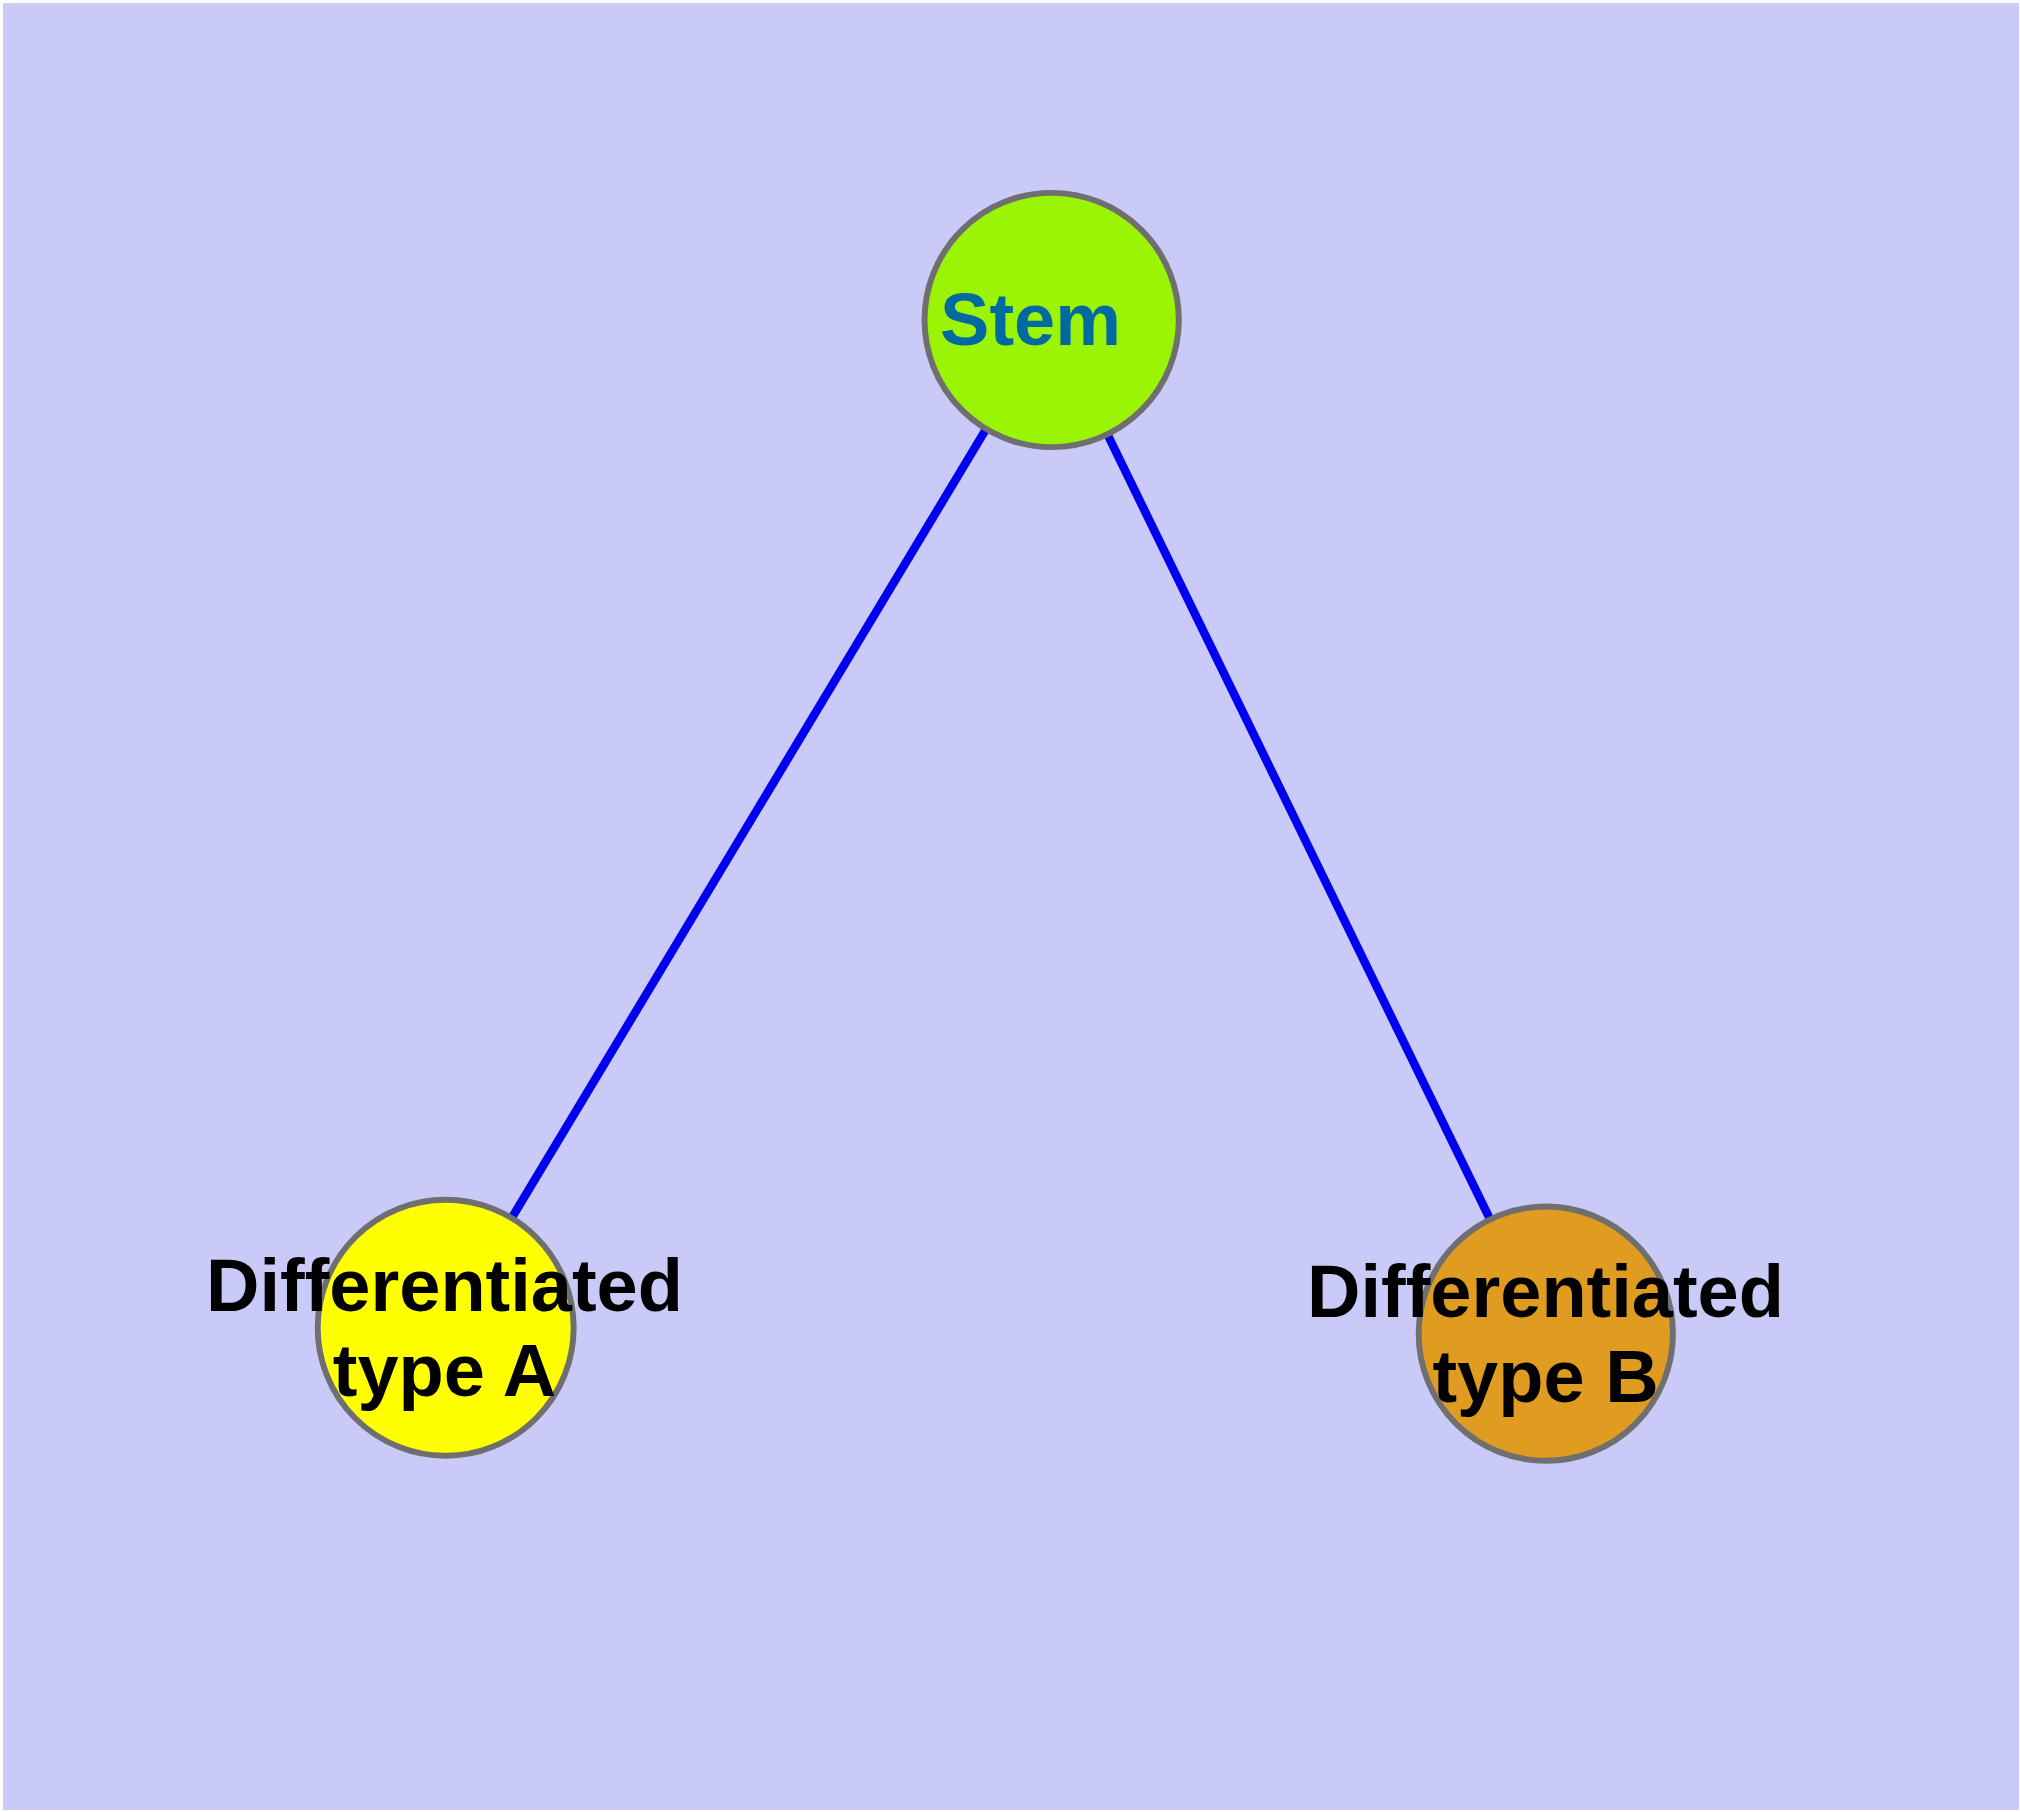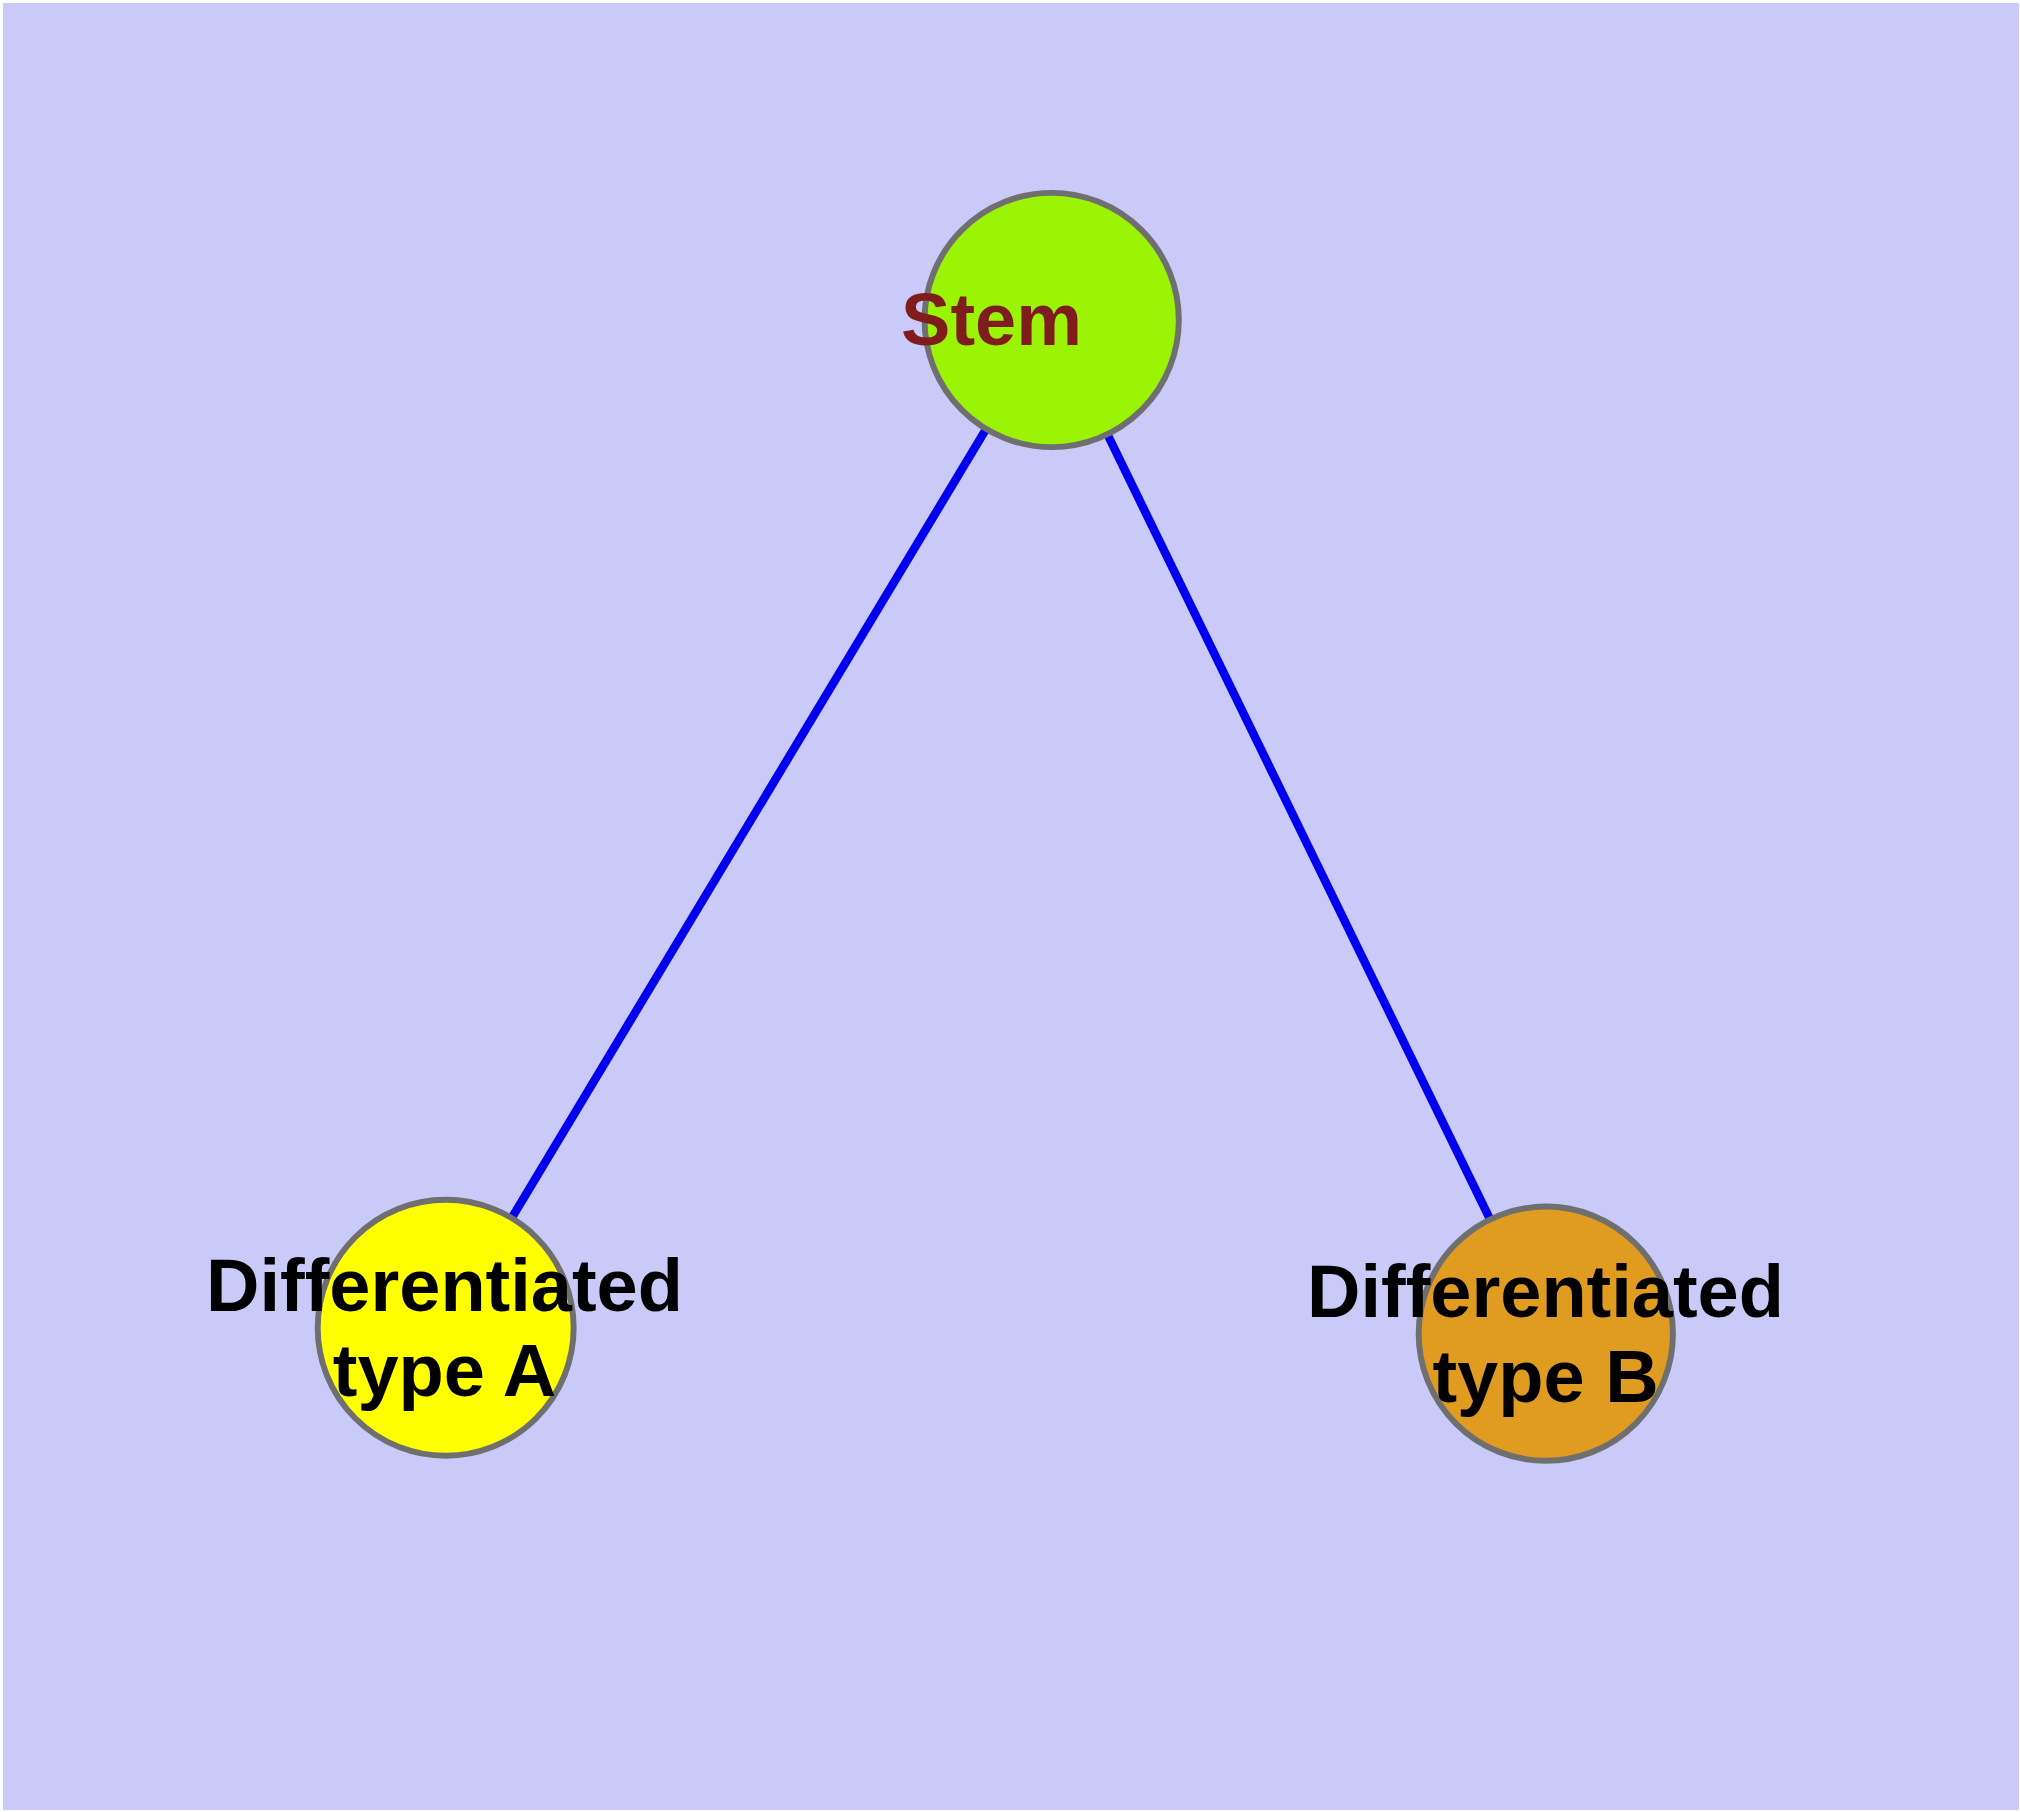--- a/index.html
+++ b/index.html
@@ -47,20 +47,20 @@
 
 <div class="stage">
   <div class="canvas" id="canvas" style="background: rgb(202, 202, 248);">
     <svg class="graph-svg" id="graph-svg" xmlns="http://www.w3.org/2000/svg" viewBox="0 0 2378 2132" width="2015" height="1807">
         <line x1="1159.6984814640261" y1="502.54756019478737" x2="599.8168619928804" y2="1433.5954560705807" stroke="#0000ee" stroke-width="10"></line>
         <line x1="1302.7257825781746" y1="508.83368089793635" x2="1754.2742174218254" y2="1435.1663191020637" stroke="#0000ee" stroke-width="10"></line>
         <circle cx="1237" cy="374" r="150" fill="#9bf405" stroke="#6f6f6f" stroke-width="7"></circle>
         <circle cx="522" cy="1563" r="151" fill="#ffff00" stroke="#6f6f6f" stroke-width="7"></circle>
         <circle cx="1820" cy="1570" r="150" fill="#e09c20" stroke="#6f6f6f" stroke-width="7"></circle>
       </svg>
-    <div class="node-label" style="left: 989px; top: 317px; color: #7f1d1d;">Stem</div>
+    <div class="node-label" style="left: 1028px; top: 317px; color: #0369a1;">Stem</div>
     <div class="node-label" style="left: 442px; top: 1325px; color: rgb(0, 0, 0);">Differentiated
 type A</div>
     <div class="node-label" style="left: 1543px; top: 1331px; color: rgb(0, 0, 0);">Differentiated
 type B</div>
   </div>
 </div>
 
 
 </body></html>

